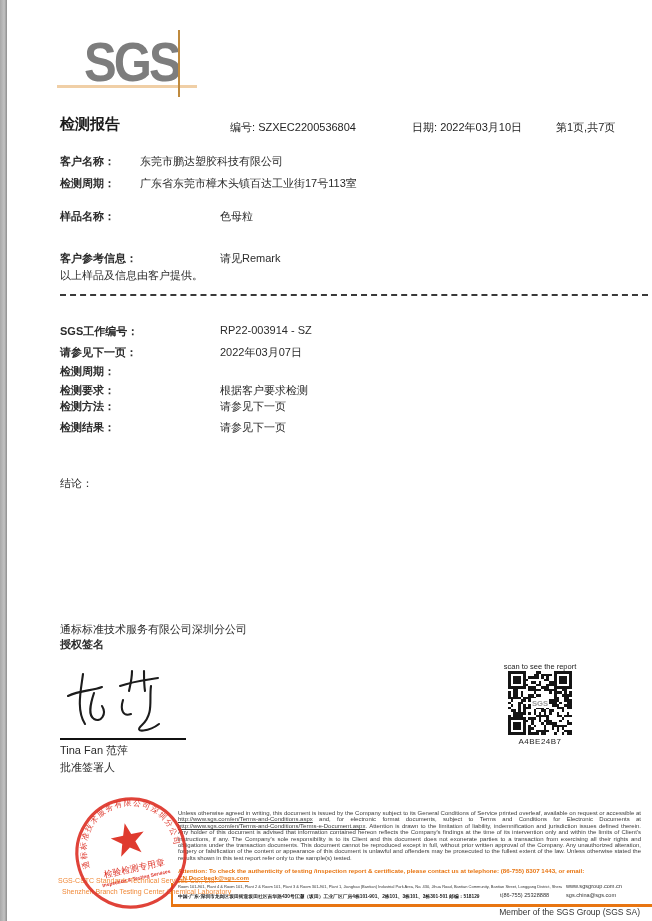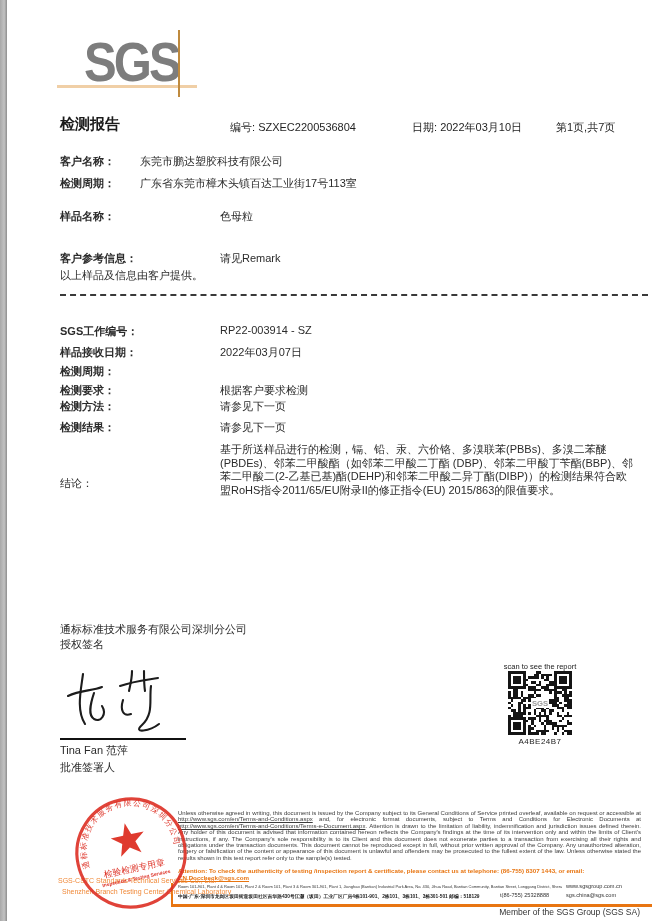--- a/index.html
+++ b/index.html
@@ -22,21 +22,21 @@
   .row .lbl{position:absolute;left:60px;white-space:nowrap;font-weight:bold;}
   .row .val{position:absolute;left:220px;white-space:nowrap;}
   .row.near .val{left:140px;}
   .note{left:60px;font-size:11px;}
   .dash{left:60px;top:294px;width:588px;border-top:2px dashed #3a3a3a;}
   
   .concl-lbl{left:60px;top:443px;font-size:11px;margin-top:33px;}
   .concl-txt{left:220px;top:443px;width:416px;font-size:11px;line-height:13.6px;color:#2b2b2b;}
   
   .sig-company{left:60px;top:622px;font-size:11px;}
-  .sig-auth{left:60px;top:637px;font-size:11px;}
+  .sig-auth{left:60px;top:637px;font-size:11px;font-weight:bold;}
   .sig-svg{left:60px;top:664px;}
   .sig-line{left:60px;top:738px;width:126px;height:2px;background:#111;}
   .sig-name{left:60px;top:743px;font-size:11px;}
   .sig-title{left:60px;top:760px;font-size:11px;}
   
   .qr-caption{left:476px;top:662px;width:128px;text-align:center;font-size:7.5px;color:#222;}
   .qr-box{left:508px;top:671px;width:64px;height:64px;}
   .qr-id{left:476px;top:737px;width:128px;text-align:center;font-size:8px;color:#222;letter-spacing:.5px;}
   
   .legal{left:178px;top:810px;width:463px;font-size:6px;line-height:6.4px;color:#3c3c3c;text-align:justify;}
@@ -97,40 +97,39 @@
   </div>
   <div class="abs note" style="top:268px">以上样品及信息由客户提供。</div>
 
   <div class="abs dash"></div>
 
   <div class="abs row" style="top:324px">
     <span class="lbl">SGS工作编号：</span>
     <span class="val">RP22-003914 - SZ</span>
   </div>
   <div class="abs row" style="top:345px">
-    <span class="lbl">样品接收日期：</span>
+    <span class="lbl">请参见下一页：</span>
     <span class="val">2022年03月07日</span>
   </div>
   <div class="abs row" style="top:364px">
     <span class="lbl">检测周期：</span>
   </div>
   <div class="abs row" style="top:383px">
     <span class="lbl">检测要求：</span>
     <span class="val">根据客户要求检测</span>
   </div>
   <div class="abs row" style="top:399px">
     <span class="lbl">检测方法：</span>
     <span class="val">请参见下一页</span>
   </div>
   <div class="abs row" style="top:420px">
     <span class="lbl">检测结果：</span>
     <span class="val">请参见下一页</span>
   </div>
   <div class="abs concl-lbl">结论：</div>
-  <div class="abs concl-txt">基于所送样品进行的检测，镉、铅、汞、六价铬、多溴联苯(PBBs)、多溴二苯醚(PBDEs)、邻苯二甲酸酯（如邻苯二甲酸二丁酯 (DBP)、邻苯二甲酸丁苄酯(BBP)、邻苯二甲酸二(2-乙基已基)酯(DEHP)和邻苯二甲酸二异丁酯(DIBP)）的检测结果符合欧盟RoHS指令2011/65/EU附录II的修正指令(EU) 2015/863的限值要求。</div>
 
   <div class="abs sig-company">通标标准技术服务有限公司深圳分公司</div>
   <div class="abs sig-auth">授权签名</div>
   <svg class="abs sig-svg" width="130" height="74" viewBox="0 0 130 74">
     <g fill="none" stroke="#1c1c1c" stroke-width="2.1" stroke-linecap="round">
       <path d="M8,32 C20,26 32,27 42,23"></path>
       <path d="M23,10 C21,26 16,46 25,60"></path>
       <path d="M34,29 C30,41 28,51 34,55 C41,59 47,50 42,42"></path>
       <path d="M60,22 C74,17 86,16 98,14"></path>
       <path d="M72,7 C72,15 70,22 69,27"></path>

